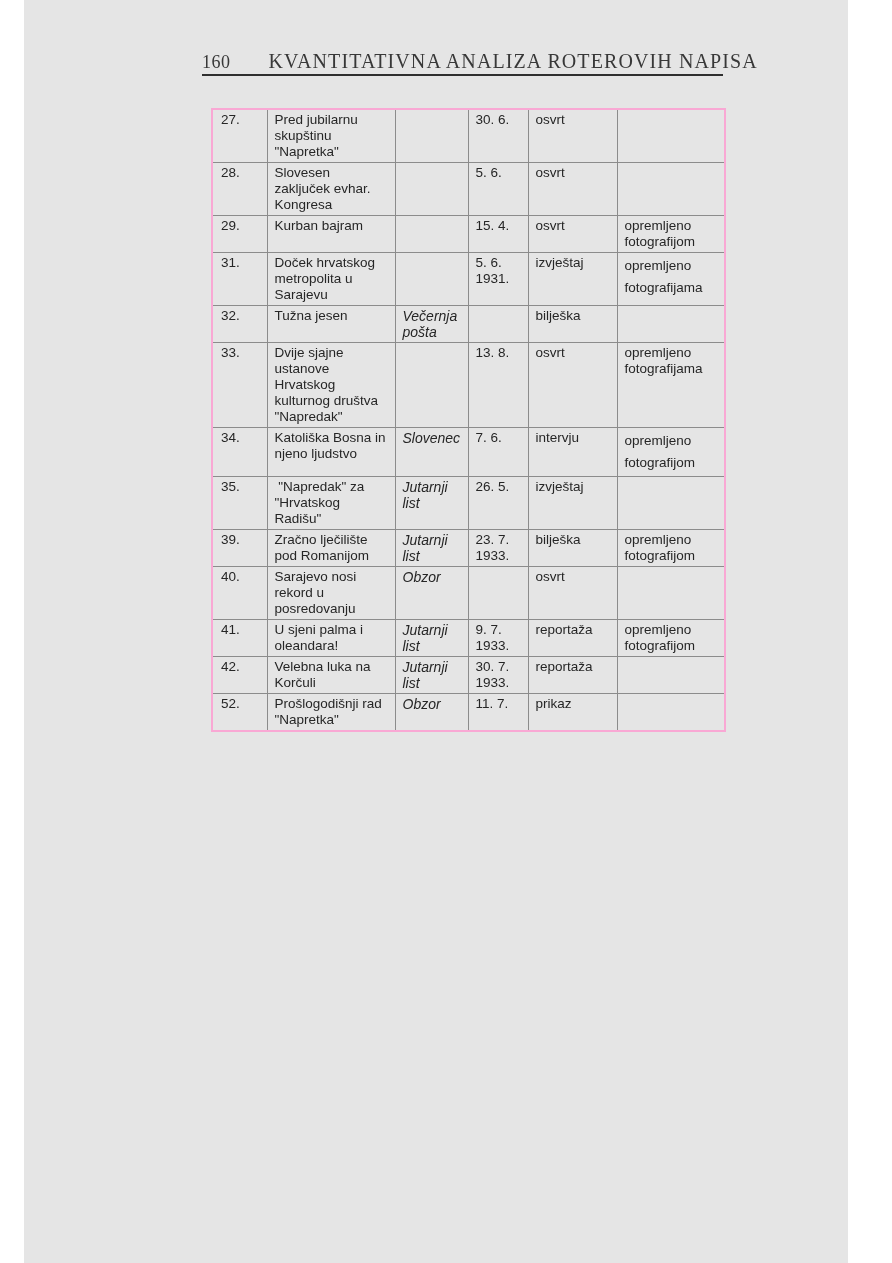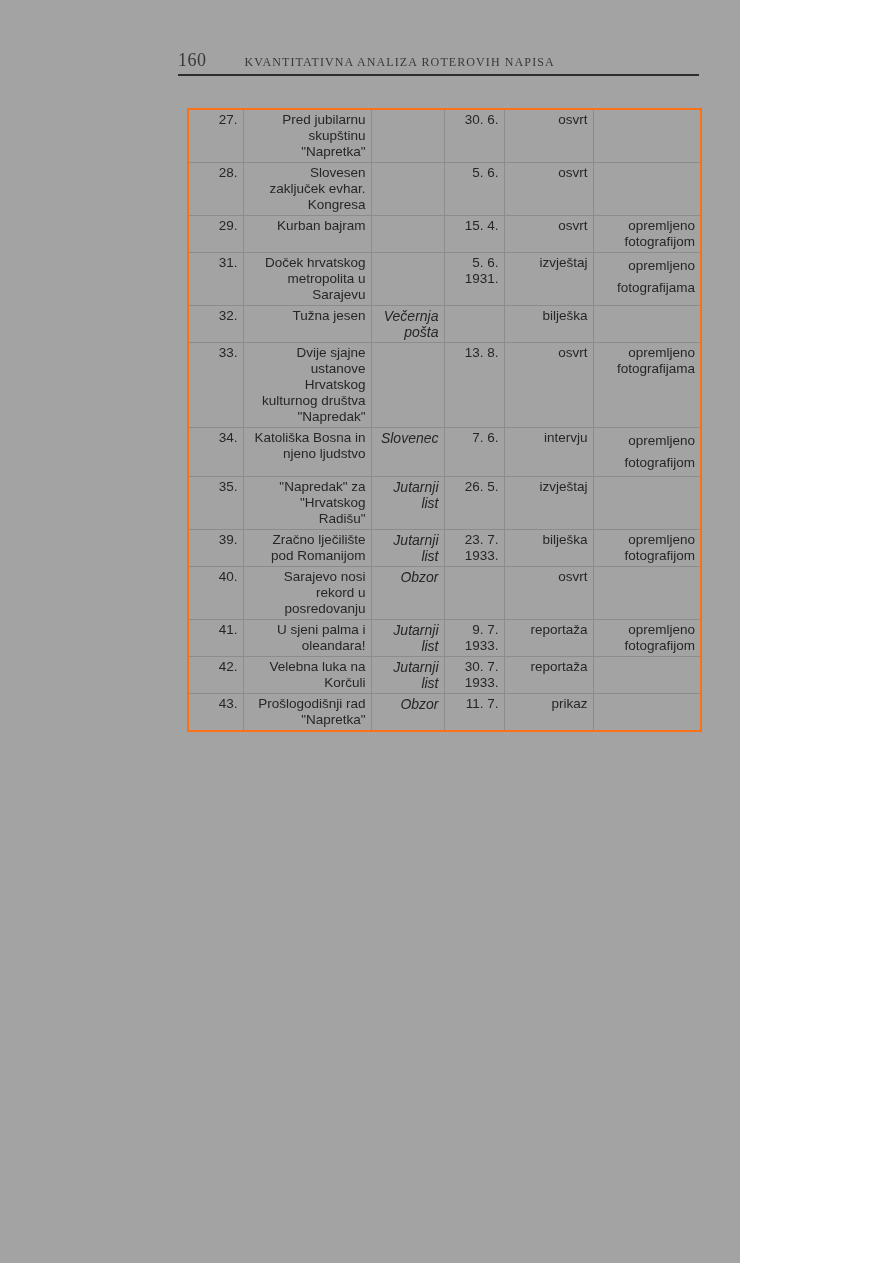--- a/index.html
+++ b/index.html
@@ -2,67 +2,67 @@
 <html><head>
 <meta charset="utf-8">
 <style>
   html, body {
     margin: 0;
     padding: 0;
     background: #ffffff;
   }
   .page {
     position: relative;
-    width: 740px;
+    width: 824px;
     height: 1263px;
-    background: #a3a3a3;
+    background: #e5e5e5;
     font-family: "Liberation Sans", sans-serif;
     color: #2a2a2a;
     overflow: hidden;
+    margin-left: 24px;
   }
 
   
   .running-header {
     position: absolute;
     left: 178px;
     top: 50px;
     display: flex;
     align-items: baseline;
     gap: 38px;
     font-family: "Liberation Serif", serif;
     color: #383838;
     white-space: nowrap;
   }
   .pagenum {
     font-size: 18px;
     letter-spacing: 0.5px;
   }
   .head-title {
-    font-size: 12px;
+    font-size: 20px;
     letter-spacing: 1.1px;
   }
   .header-rule {
     position: absolute;
     left: 178px;
     top: 74px;
     width: 521px;
     height: 2px;
     background: #2f2f2f;
   }
 
   
   .data-table {
     position: absolute;
     left: 187px;
     top: 108px;
     width: 513px;
     border-collapse: collapse;
     table-layout: fixed;
-    border: 2px solid #f97316;
-    text-align: right;
+    border: 2px solid #f9a8d4;
   }
   .data-table td {
     border: 1px solid #8c8c8c;
     vertical-align: top;
     padding: 2px 5px 2px 7px;
     font-size: 13.5px;
     line-height: 16px;
     color: #262626;
     white-space: pre-line;
     overflow: hidden;
@@ -215,21 +215,21 @@
     <td class="col-title">Velebna luka na
 Korčuli</td>
     <td class="col-pub">Jutarnji
 list</td>
     <td class="col-date">30. 7.
 1933.</td>
     <td class="col-genre">reportaža</td>
     <td class="col-note"></td>
   </tr>
         <tr class="article-row">
-    <td class="col-no">43.</td>
+    <td class="col-no">52.</td>
     <td class="col-title">Prošlogodišnji rad
 "Napretka"</td>
     <td class="col-pub">Obzor</td>
     <td class="col-date">11. 7.</td>
     <td class="col-genre">prikaz</td>
     <td class="col-note"></td>
   </tr>
       </tbody>
   </table>
 

